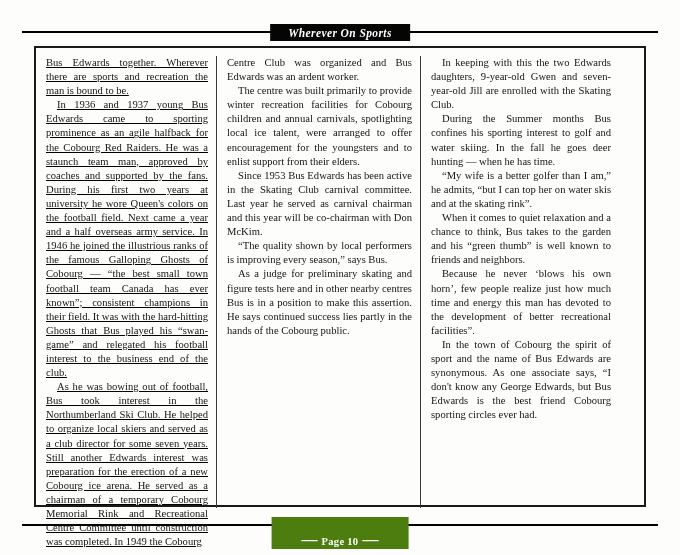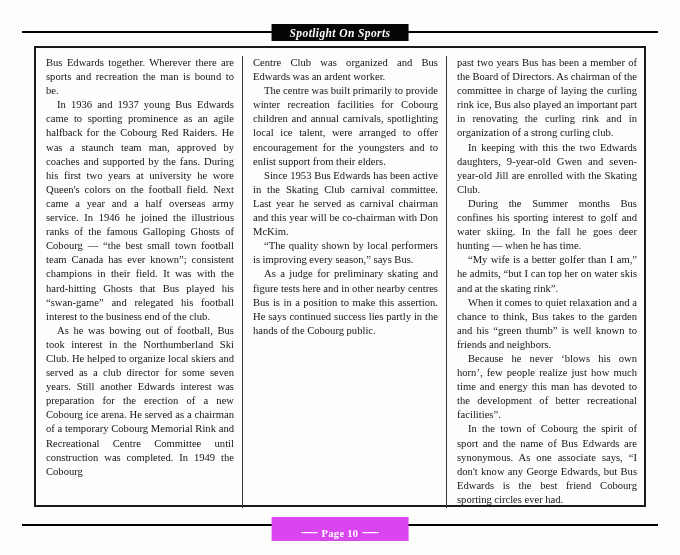--- a/index.html
+++ b/index.html
@@ -95,21 +95,21 @@
     display: flex;
     box-sizing: border-box;
     padding: 8px 0 0 0;
   }
 
   .col {
     position: relative;
     box-sizing: border-box;
     padding: 0 9px 0 10px;
   }
-  .col-1 { width: 207px; }
+  .col-1 { width: 181px; text-decoration: underline; }
   .col-2 { width: 204px; }
   .col-3 { width: 199px; }
 
   .col-divider {
     position: absolute;
     top: 0;
     right: 0;
     width: 1px;
     height: 452px;
     background: #3a3a3a;
@@ -143,23 +143,23 @@
     left: 0;
     right: 0;
     height: 2px;
     background: #000000;
   }
   .footer-plaque {
     position: absolute;
     top: 0;
     left: 50%;
     transform: translateX(-50%);
-    background: #d946ef;
-    color: #ffffff;
-    padding: 8px 26px 2px 26px;
+    background: #4d7c0f;
+    color: #ffffff;
+    padding: 16px 26px 2px 26px;
     height: 14px;
     line-height: 14px;
     white-space: nowrap;
   }
   .footer-title {
     font-family: "Liberation Serif", "DejaVu Serif", serif;
     font-weight: bold;
     font-size: 10.5px;
     letter-spacing: 0.3px;
     color: #ffffff;
@@ -173,21 +173,21 @@
 </head>
 <body>
 
 <div class="page">
 
   <div class="paper-texture"></div>
 
   <div class="header-band">
     <div class="header-rule"></div>
     <div class="header-plaque">
-      <span class="header-title">Spotlight On Sports</span>
+      <span class="header-title">Wherever On Sports</span>
     </div>
   </div>
 
   <div class="article-frame"></div>
 
   <div class="columns">
 
     <div class="col col-1">
       <p>Bus Edwards together. Wherever there are sports and recreation the man is bound to be.</p>
       <p class="indent">In 1936 and 1937 young Bus Edwards came to sporting prominence as an agile halfback for the Cobourg Red Raiders. He was a staunch team man, approved by coaches and supported by the fans. During his first two years at university he wore Queen's colors on the football field. Next came a year and a half overseas army service. In 1946 he joined the illustrious ranks of the famous Galloping Ghosts of Cobourg — “the best small town football team Canada has ever known”; consistent champions in their field. It was with the hard-hitting Ghosts that Bus played his “swan-game” and relegated his football interest to the business end of the club.</p>
@@ -198,21 +198,20 @@
     <div class="col col-2">
       <p>Centre Club was organized and Bus Edwards was an ardent worker.</p>
       <p class="indent">The centre was built primarily to provide winter recreation facilities for Cobourg children and annual carnivals, spotlighting local ice talent, were arranged to offer encouragement for the youngsters and to enlist support from their elders.</p>
       <p class="indent">Since 1953 Bus Edwards has been active in the Skating Club carnival committee. Last year he served as carnival chairman and this year will be co-chairman with Don McKim.</p>
       <p class="indent">“The quality shown by local performers is improving every season,” says Bus.</p>
       <p class="indent">As a judge for preliminary skating and figure tests here and in other nearby centres Bus is in a position to make this assertion. He says continued success lies partly in the hands of the Cobourg public.</p>
       <div class="col-divider"></div>
     </div>
 
     <div class="col col-3">
-      <p>past two years Bus has been a member of the Board of Directors. As chairman of the committee in charge of laying the curling rink ice, Bus also played an important part in renovating the curling rink and in organization of a strong curling club.</p>
       <p class="indent">In keeping with this the two Edwards daughters, 9-year-old Gwen and seven-year-old Jill are enrolled with the Skating Club.</p>
       <p class="indent">During the Summer months Bus confines his sporting interest to golf and water skiing. In the fall he goes deer hunting — when he has time.</p>
       <p class="indent">“My wife is a better golfer than I am,” he admits, “but I can top her on water skis and at the skating rink”.</p>
       <p class="indent">When it comes to quiet relaxation and a chance to think, Bus takes to the garden and his “green thumb” is well known to friends and neighbors.</p>
       <p class="indent">Because he never ‘blows his own horn’, few people realize just how much time and energy this man has devoted to the development of better recreational facilities”.</p>
       <p class="indent">In the town of Cobourg the spirit of sport and the name of Bus Edwards are synonymous. As one associate says, “I don't know any George Edwards, but Bus Edwards is the best friend Cobourg sporting circles ever had.</p>
     </div>
 
   </div>
 

